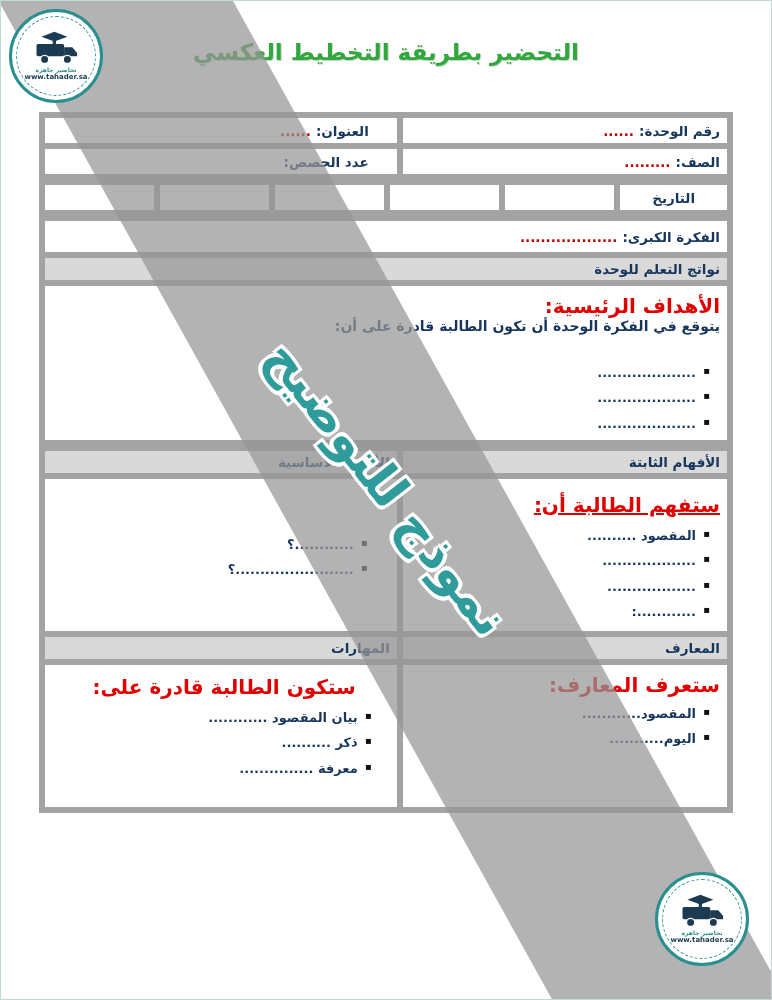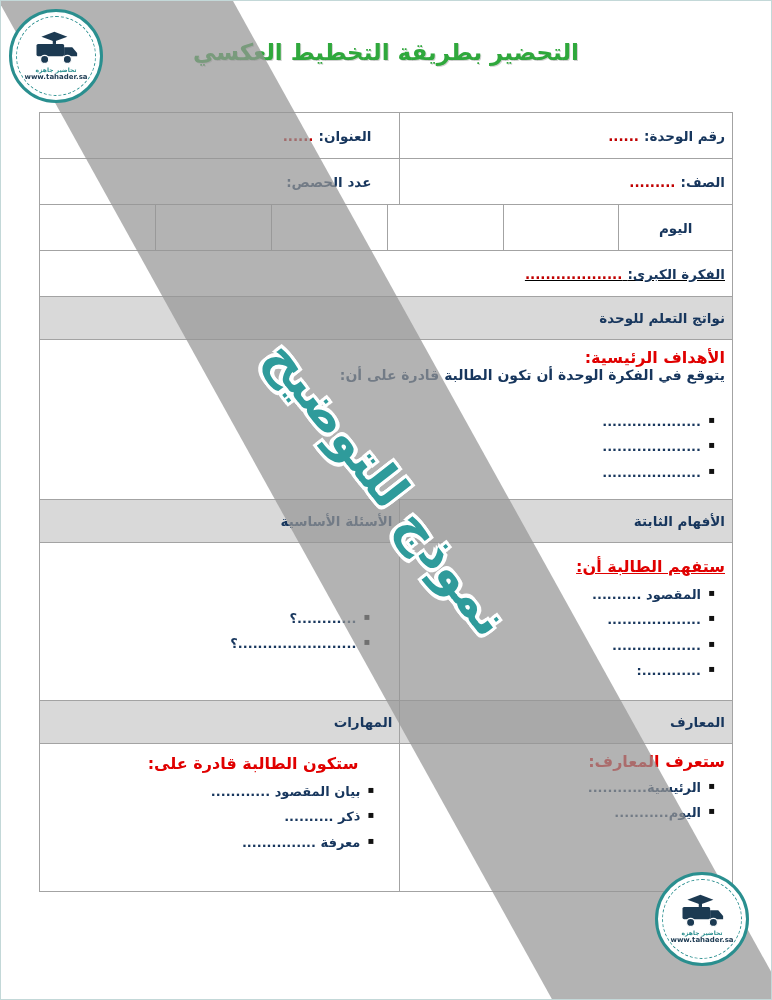--- a/index.html
+++ b/index.html
@@ -22,39 +22,39 @@
     text-align: center;
     color: #2fa83c; font-size: 23px; font-weight: bold;
     text-shadow: 1px 1px 0 rgba(0,0,0,0.18);
     z-index: 2;
   }
 
   
   .tablewrap { position: absolute; top: 112px; left: 38px; right: 38px; z-index: 1; }
   table { border-collapse: collapse; width: 100%; table-layout: fixed; }
   .t { margin-top: -1px; }
-  td { border: 1px solid #a3a3a3; vertical-align: top; padding: 13px 7px; }
+  td { border: 6px solid #a3a3a3; vertical-align: top; padding: 3px 7px; }
 
   .lbl { color: #17365d; font-weight: bold; font-size: 13.5px; }
   .val { color: #c00000; font-weight: bold; font-size: 13.5px; letter-spacing: 1px; }
   .hdr { background: #d9d9d9; text-align: right; color: #17365d; font-weight: bold;
          font-size: 13.5px; vertical-align: middle; }
-  .red-head { color: #e00000; font-weight: bold; font-size: 16px; }
+  .red-head { color: #e00000; font-weight: bold; font-size: 20px; }
   .underlined { text-decoration: underline; }
   .blue-line { color: #17365d; font-weight: bold; font-size: 14px; }
 
   .t-meta tr { height: 25px; }
   .t-meta td { vertical-align: middle; }
   .pad-in { padding-right: 28px; }
 
   .row-day { height: 23px; }
   .row-date { height: 25px; }
   .lblcell { text-align: center; vertical-align: middle; }
 
-  .row-bigidea { height: 37px; text-decoration: underline; }
+  .row-bigidea { height: 37px; }
   .row-bigidea td { vertical-align: middle; }
   .row-outcomes { height: 25px; }
   .row-objectives { height: 160px; }
   .obj-cell { padding-top: 8px; }
 
   .row-sechdr { height: 22px; }
   .row-understand { height: 158px; }
   .row-knowskill { height: 148px; }
 
   ul.dotlist { list-style: none; }
@@ -156,23 +156,23 @@
     <table class="t t-days">
       <colgroup>
         <col style="width:16.4%">
         <col style="width:16.72%">
           <col style="width:16.72%">
           <col style="width:16.72%">
         <col style="width:16.72%">
           <col style="width:16.72%">
       </colgroup>
       <tbody>
-          <tr class="row-day">
+      <tr class="row-date">
         <td class="lblcell">
-          <span class="lbl">اليوم</span>
+          <span class="lbl">التاريخ</span>
         </td>
         <td></td>
         <td></td>
         <td></td>
         <td></td>
         <td></td>
       </tr>
     </tbody>
       </table>
 
@@ -229,21 +229,21 @@
         </td>
       </tr>
       <tr class="row-sechdr">
         <td class="hdr">المعارف</td>
         <td class="hdr">المهارات</td>
       </tr>
       <tr class="row-knowskill">
         <td class="know-cell">
           <div class="red-head">ستعرف المعارف:</div>
           <ul class="dotlist know-list">
-            <li><span>الرئيسية............</span></li>
+            <li><span>المقصود............</span></li>
             <li><span>اليوم...........</span></li>
           </ul>
         </td>
         <td class="skill-cell">
           <div class="red-head skill-head">ستكون الطالبة قادرة على:</div>
           <ul class="dotlist skill-list">
             <li><span>بيان المقصود ............</span></li>
             <li><span>ذكر ..........</span></li>
             <li><span>معرفة ...............</span></li>
           </ul>

